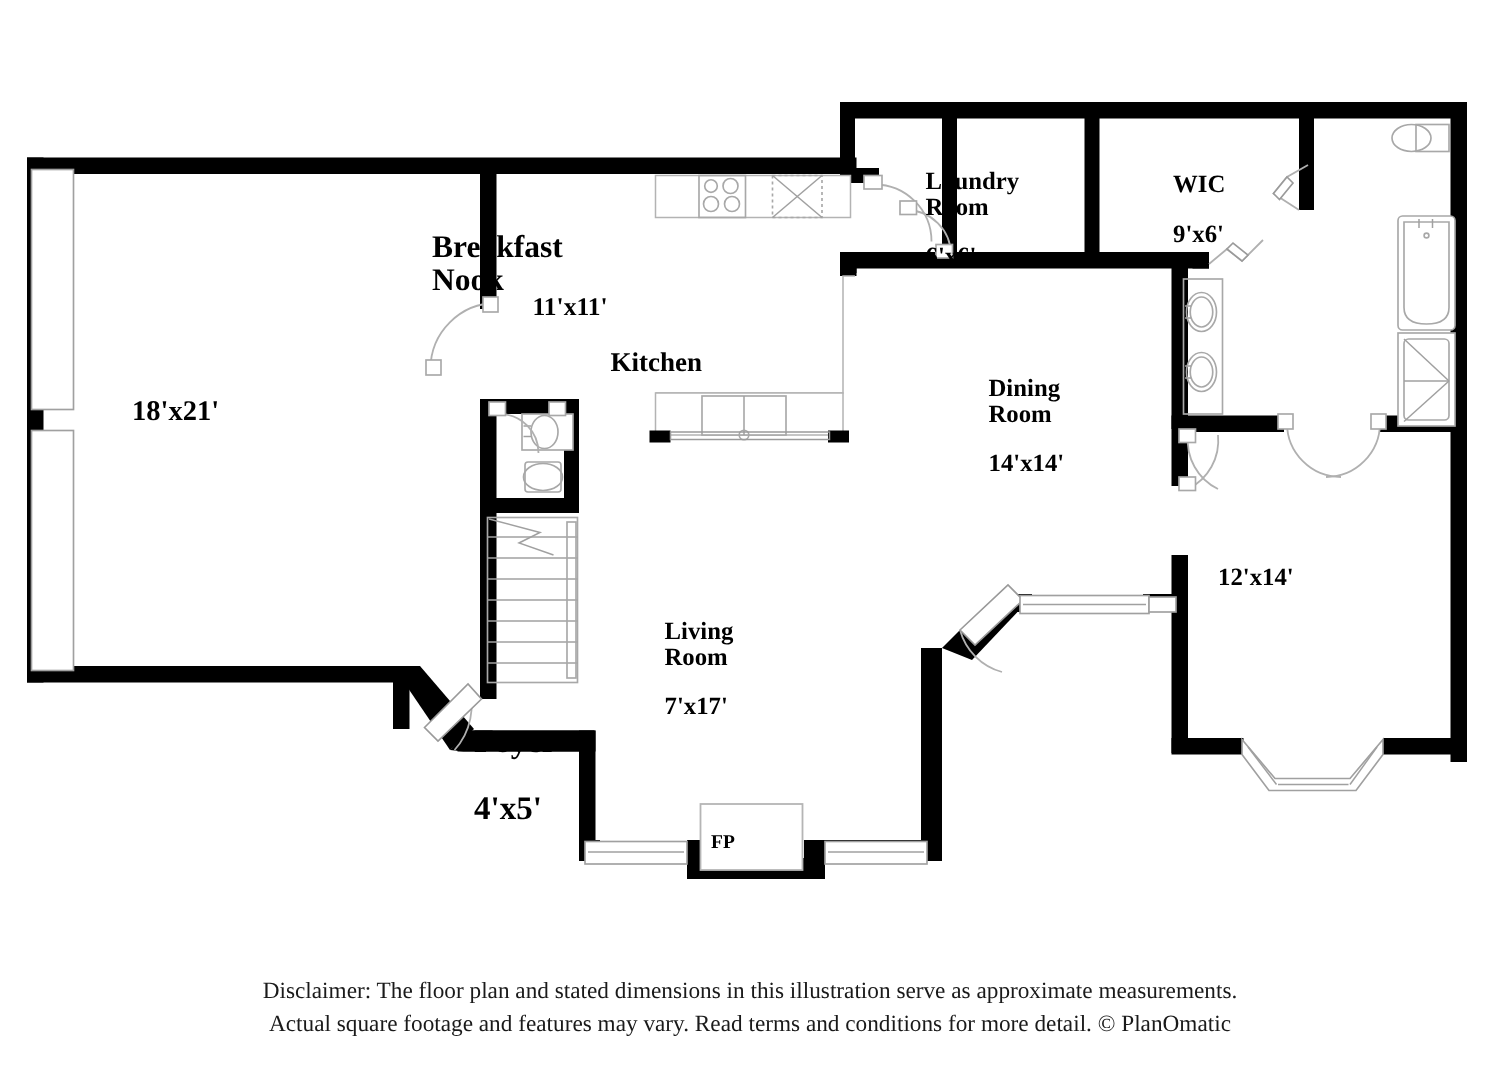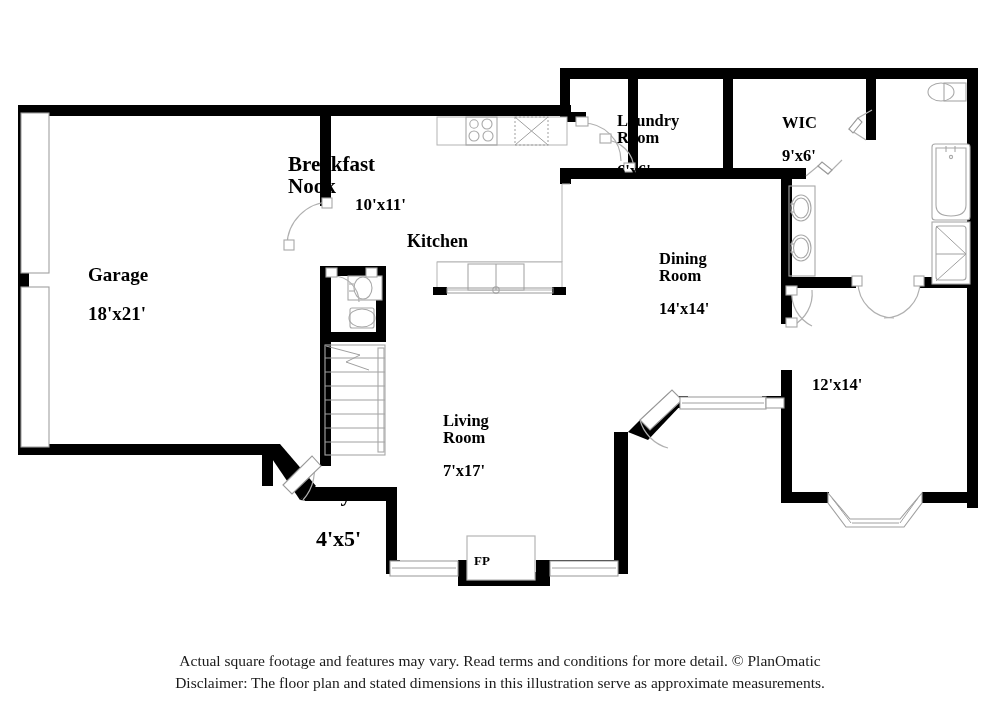--- a/index.html
+++ b/index.html
@@ -301,30 +301,29 @@
       <line class="window-line" x1="900" y1="523" x2="918" y2="498"></line>
     </g>
 
     <g>
       <rect class="fp-box" x="467" y="536" width="68" height="44"></rect>
     </g>
 
   </svg>
 
   <div class="room-label lbl-garage">
-    <span class="nm">Garage</span>
     <span class="dim">18'x21'</span>
   </div>
 
   <div class="room-label lbl-nook">
     <span class="nm">Breakfast
 Nook</span>
   </div>
   <div class="room-label lbl-nookdim">
-    <span class="dim">10'x11'</span>
+    <span class="dim">11'x11'</span>
   </div>
 
   <div class="room-label lbl-kitchen">
     <span class="nm">Kitchen</span>
   </div>
 
   <div class="room-label lbl-laundry">
     <span class="nm">Laundry
 Room</span>
     <span class="dim">6'x6'</span>
@@ -356,15 +355,15 @@
     <span class="dim">4'x5'</span>
   </div>
 
   <div class="room-label lbl-fp">
     <span class="nm">FP</span>
   </div>
 
 </div>
 
 <div id="disclaimer">
+  <span class="line">Disclaimer: The floor plan and stated dimensions in this illustration serve as approximate measurements.</span>
   <span class="line">Actual square footage and features may vary. Read terms and conditions for more detail. © PlanOmatic</span>
-  <span class="line">Disclaimer: The floor plan and stated dimensions in this illustration serve as approximate measurements.</span>
 </div>
 
 </body></html>

